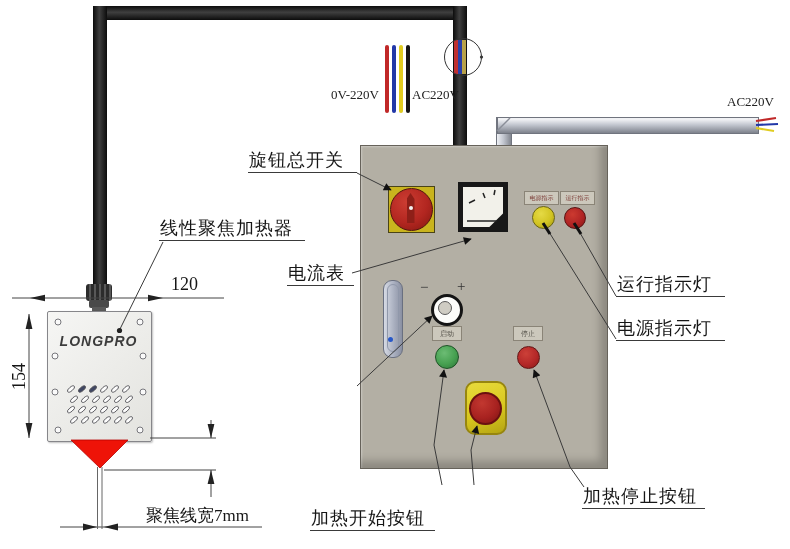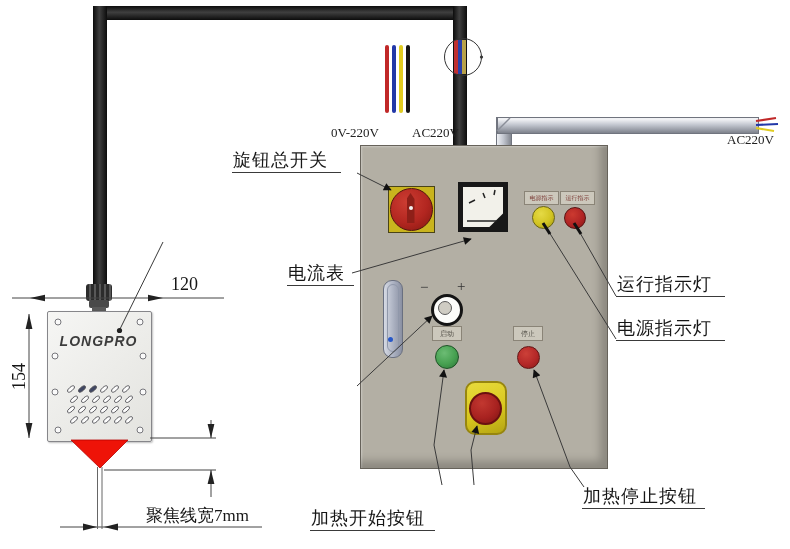--- a/index.html
+++ b/index.html
@@ -2,21 +2,21 @@
 <html><head>
 <meta charset="utf-8">
 <style>
   html,body{margin:0;padding:0;background:#fff;}
   #stage{position:relative;width:790px;height:549px;background:#fff;overflow:hidden;
          font-family:"Liberation Serif","DejaVu Serif",serif;color:#161616;}
   .abs{position:absolute;}
   .lbl{position:absolute;font-size:18px;letter-spacing:1px;line-height:21px;
        border-bottom:1px solid #3a3a3a;padding:0 1px 1px 1px;white-space:nowrap;color:#161616;}
   .dim{position:absolute;font-size:17px;white-space:nowrap;color:#161616;}
-  .wiretxt{position:absolute;font-size:13px;white-space:nowrap;color:#222;margin-top:38px;}
+  .wiretxt{position:absolute;font-size:13px;white-space:nowrap;color:#222;}
   .plate{position:absolute;background:#ccc8bc;border:1px solid #8a8477;color:#7a3a34;
          text-align:center;overflow:hidden;font-family:"Liberation Sans","DejaVu Sans",sans-serif;}
   .blackpipeH{background:linear-gradient(to bottom,#0c0c0c,#3f3f3f 45%,#0c0c0c);}
   .blackpipeV{background:linear-gradient(to right,#0c0c0c,#3f3f3f 45%,#0c0c0c);}
   svg.overlay{position:absolute;left:0;top:0;z-index:60;pointer-events:none;}
   .toplayer{z-index:40;}
 </style>
 </head>
 <body>
 
@@ -87,21 +87,22 @@
   <div class="abs" style="left:86px;top:284px;width:26px;height:17px;border-radius:3px;
               background:repeating-linear-gradient(to right,#2c2c2c 0 3px,#585858 3px 5px);"></div>
   <div class="abs" style="left:89px;top:300px;width:20px;height:8px;background:#4a4a4a;border-radius:2px;"></div>
   <div class="abs" style="left:92px;top:307px;width:14px;height:5px;background:#5a5a5a;"></div>
 
   <div class="abs" style="left:47px;top:311px;width:103px;height:129px;border:1px solid #86868a;border-radius:2px;
               background:linear-gradient(135deg,#f6f6f4,#e3e3df);box-shadow:1px 1px 2px rgba(0,0,0,0.25);"></div>
   <div class="abs" style="left:47px;top:333px;width:103px;text-align:center;font-family:'Liberation Sans','DejaVu Sans',sans-serif;
               font-size:14px;font-weight:bold;letter-spacing:1px;color:#3c3c3c;font-style:italic;">LONGPRO</div>
 
-  <div class="lbl toplayer" style="left:232px;top:150px;width:107px;">旋钮总开关</div>
+  <div class="lbl toplayer" style="left:248px;top:150px;width:107px;">旋钮总开关</div>
+  <div class="lbl toplayer" style="left:159px;top:218px;width:144px;">线性聚焦加热器</div>
   <div class="lbl toplayer" style="left:287px;top:263px;width:65px;">电流表</div>
   <div class="lbl toplayer" style="left:310px;top:508px;width:123px;">加热开始按钮</div>
   <div class="lbl toplayer" style="left:582px;top:486px;width:121px;">加热停止按钮</div>
   <div class="lbl toplayer" style="left:616px;top:274px;width:107px;">运行指示灯</div>
   <div class="lbl toplayer" style="left:616px;top:318px;width:107px;">电源指示灯</div>
 
   <div class="wiretxt" style="left:330px;top:87px;width:49px;text-align:right;">0V-220V</div>
   <div class="wiretxt" style="left:412px;top:87px;">AC220V</div>
   <div class="wiretxt" style="left:727px;top:94px;">AC220V</div>
 

